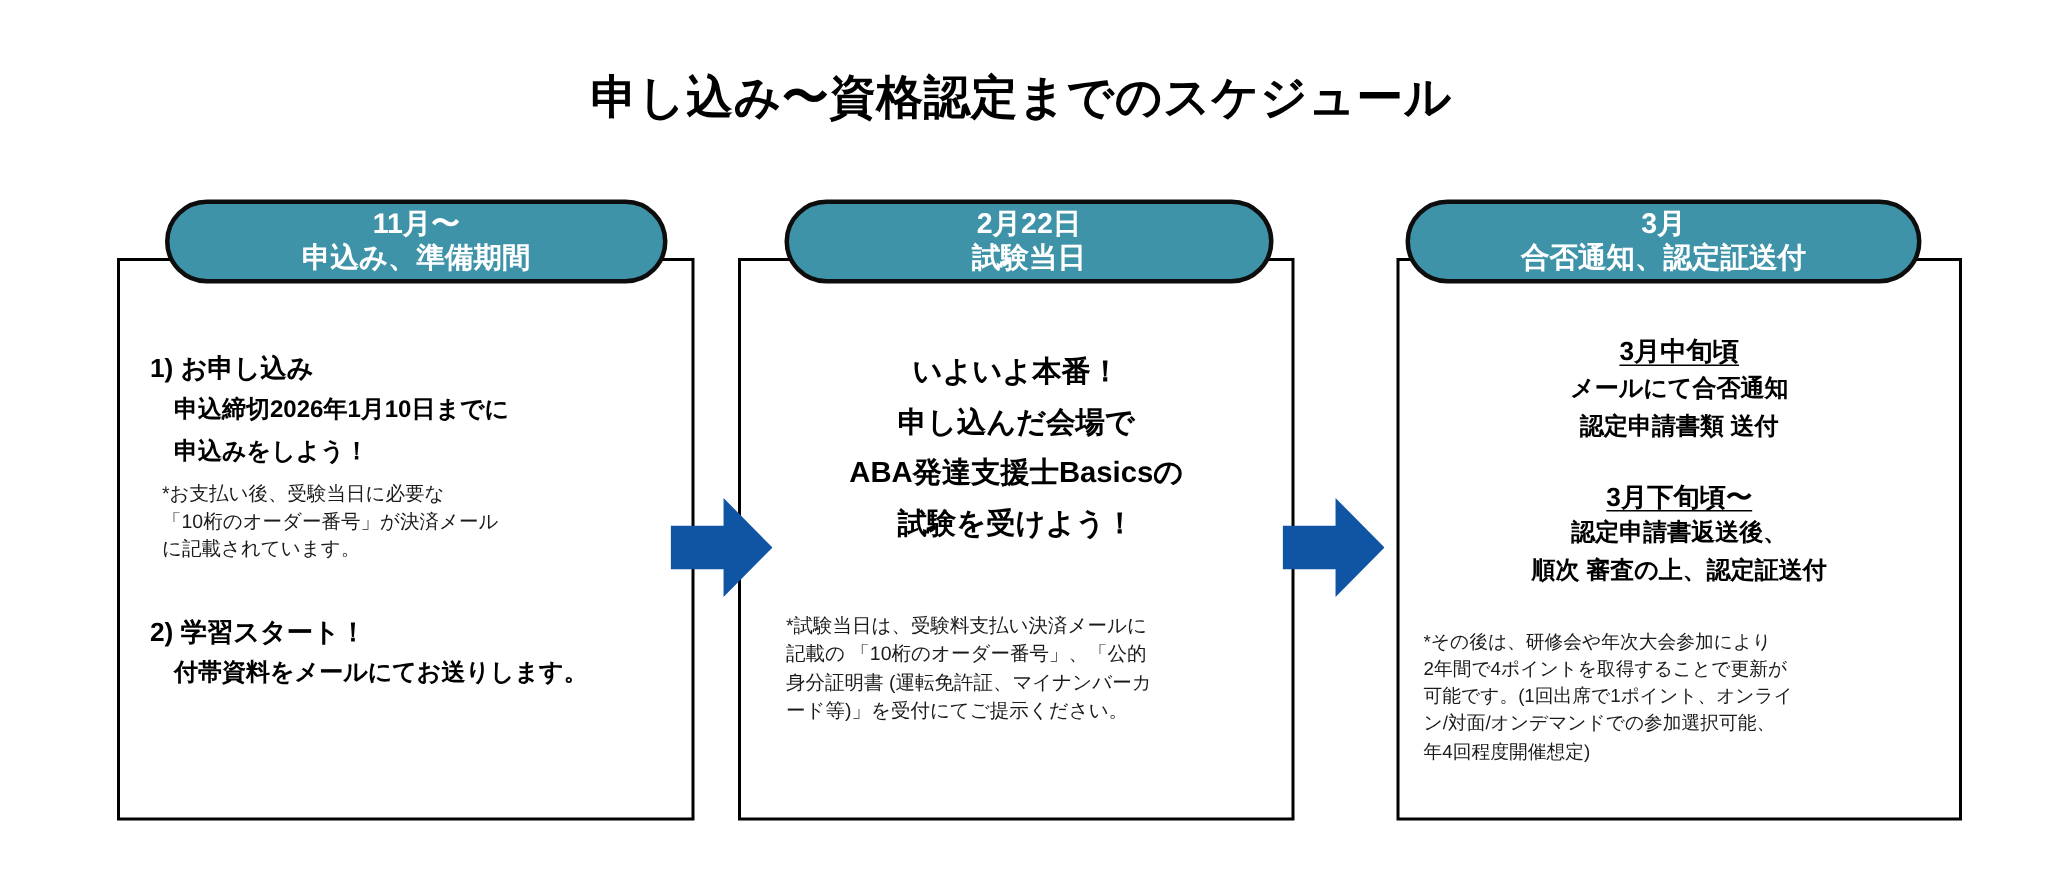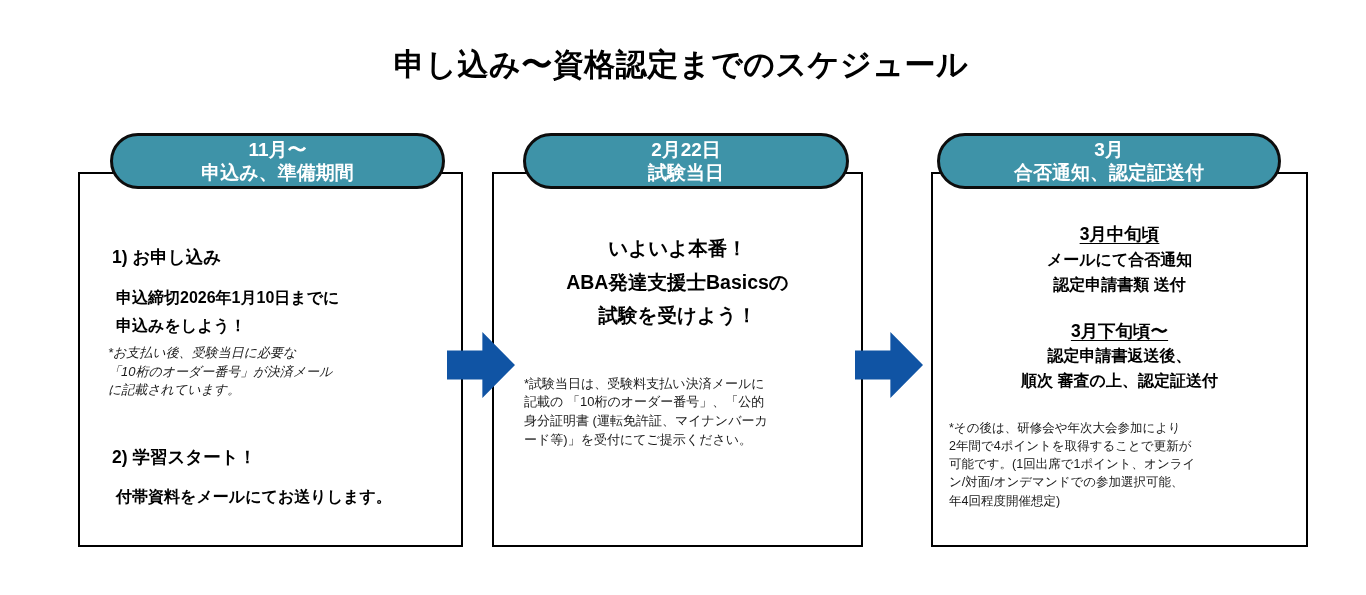--- a/index.html
+++ b/index.html
@@ -99,37 +99,36 @@
     height: 100%;
     box-sizing: border-box;
   }
 
   
   .c1-body { padding: 56px 14px 0 16px; }
   .item-head {
     font-size: 17.5px;
     font-weight: bold;
     line-height: 1.35;
-    margin: 16px;
+    margin: 4px;
     white-space: nowrap;
   }
   .item-sub {
     font-size: 16px;
     font-weight: bold;
     line-height: 1.55;
     margin: 4px 0 0 20px;
     white-space: nowrap;
   }
   .note {
     font-size: 13px;
     font-weight: normal;
     line-height: 1.42;
     margin: 5px 0 0 12px;
     color: #1a1a1a;
-    font-style: italic;
   }
   .spacer-lg { height: 30px; }
 
   
   .c2-body {
     padding: 58px 10px 0 10px;
     text-align: center;
   }
   .c2-main {
     font-size: 19.5px;
@@ -202,20 +201,21 @@
       <p class="item-sub">付帯資料をメールにてお送りします。</p>
 
     </div>
   </div>
 
   <div class="column col-2">
     <div class="body c2-body">
 
       <div class="c2-main">
         <div>いよいよ本番！</div>
+        <div>申し込んだ会場で</div>
         <div>ABA発達支援士Basicsの</div>
         <div>試験を受けよう！</div>
       </div>
 
       <div class="c2-note">
         <div>*試験当日は、受験料支払い決済メールに</div>
         <div>記載の 「10桁のオーダー番号」、「公的</div>
         <div>身分証明書 (運転免許証、マイナンバーカ</div>
         <div>ード等)」を受付にてご提示ください。</div>
       </div>

